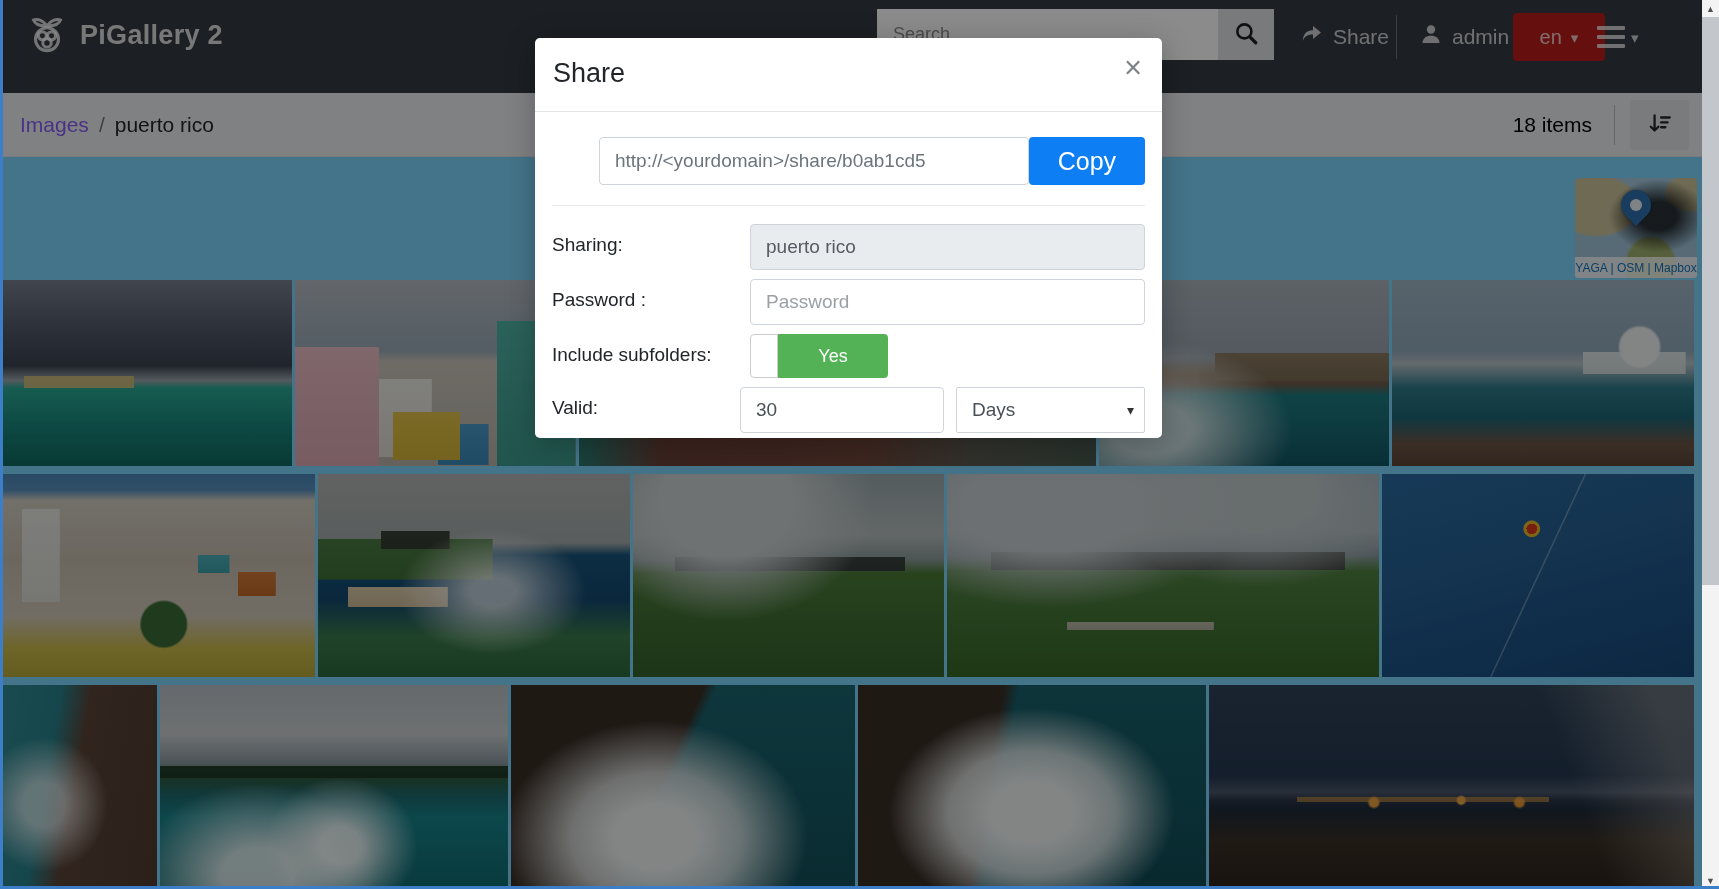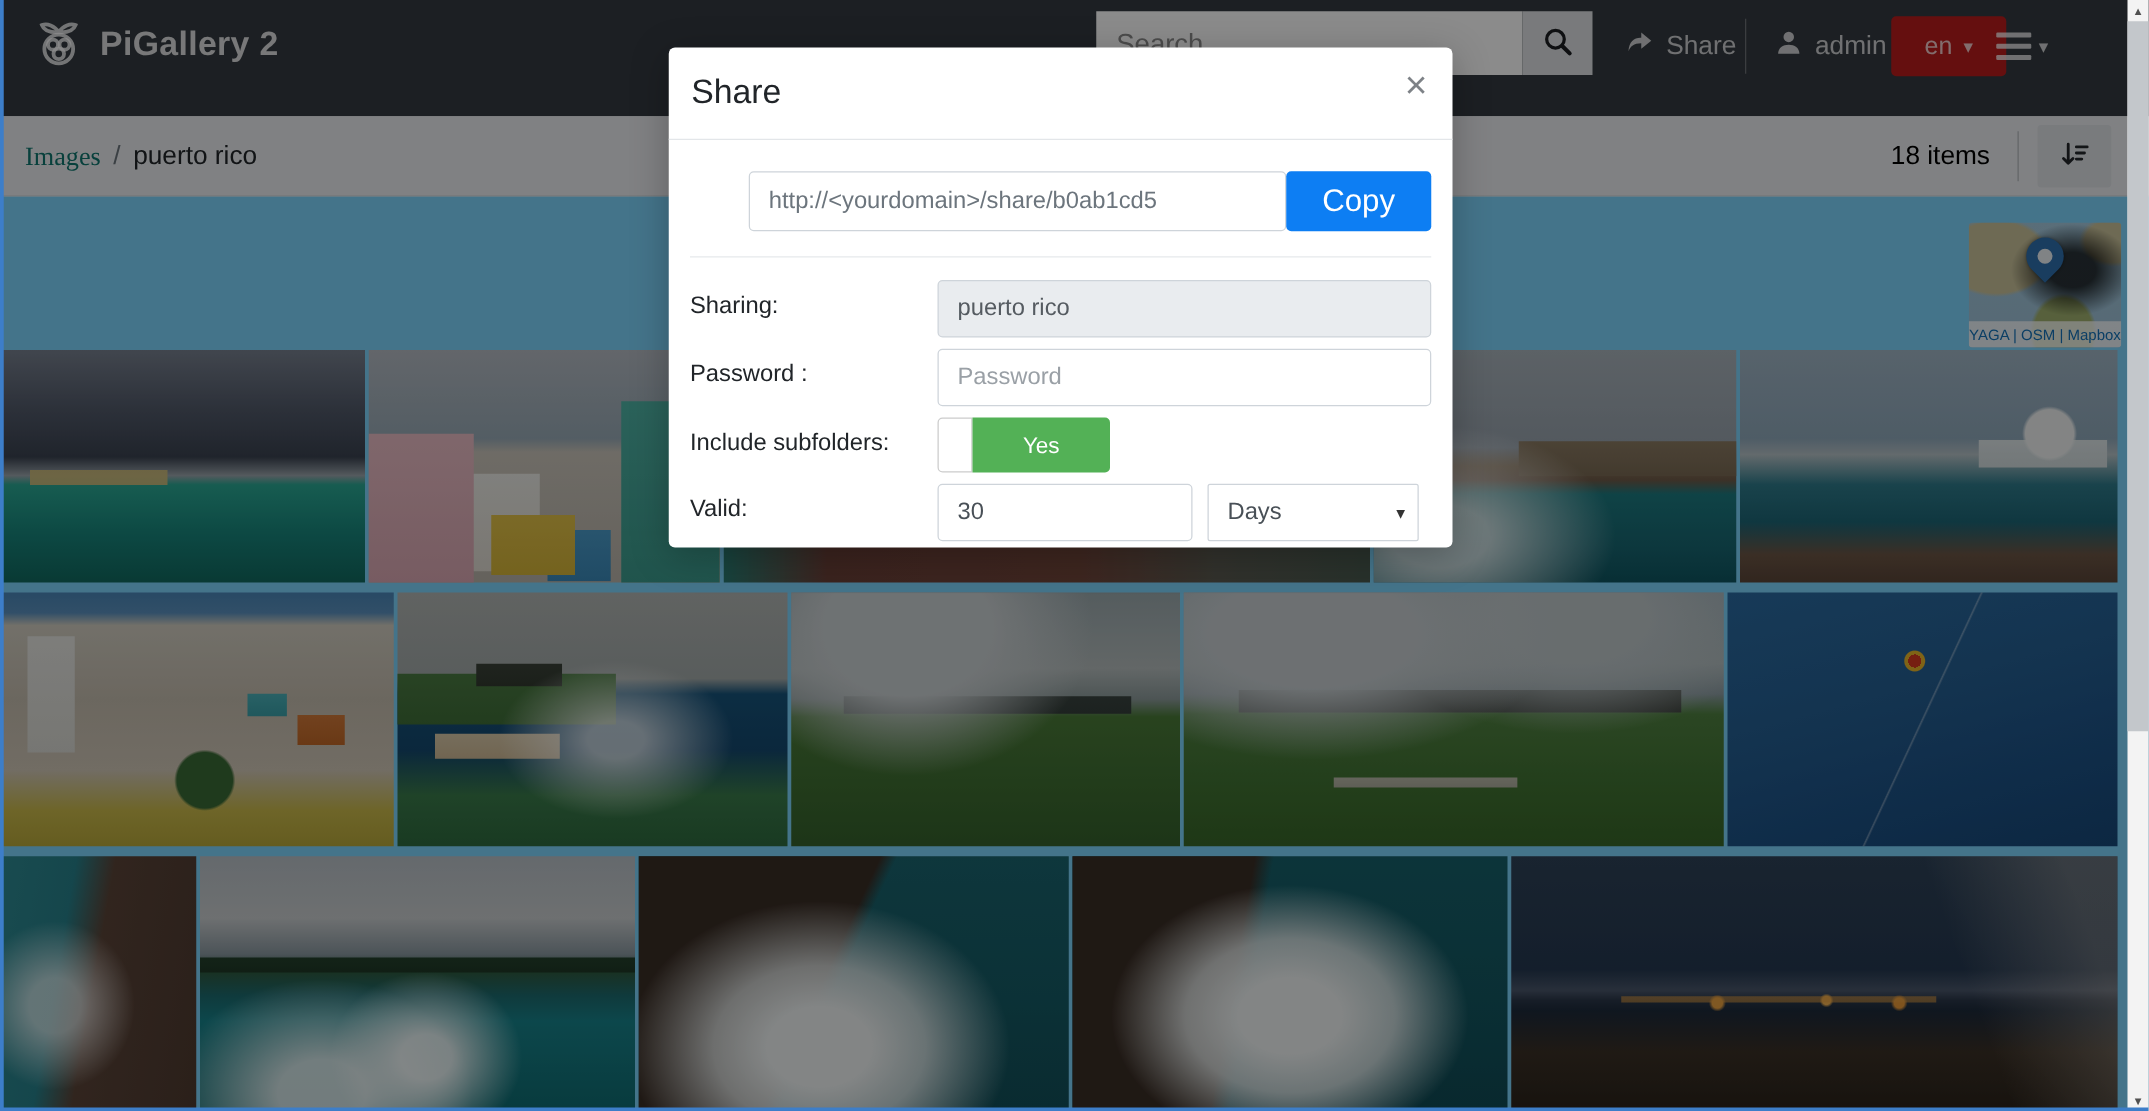--- a/index.html
+++ b/index.html
@@ -6,37 +6,37 @@
   html,body { width:1719px; height:889px; overflow:hidden; }
   body { font-family:"Liberation Sans", sans-serif; background:#fff; }
   .page { position:relative; width:1719px; height:889px; overflow:hidden; background:#fff; }
 
   
   .navbar { position:absolute; left:0; top:0; width:1719px; height:93px; background:#343a40; z-index:1; }
   .brand { position:absolute; left:24px; top:12px; display:flex; align-items:center; gap:10px; }
   .brand-text { color:rgba(255,255,255,.82); font-size:27px; font-weight:bold; letter-spacing:.3px; }
   .brand-icon svg { display:block; }
   .searchbox { position:absolute; left:877px; top:9px; display:flex; }
-  .search-input { width:341px; height:51px; border:none; background:#fdfdfd; padding:0 16px; font-size:22px; color:#333; outline:none; font-family:"Liberation Sans",sans-serif; }
+  .search-input { width:341px; height:51px; border:none; background:#fdfdfd; padding:0 16px; font-size:18px; color:#333; outline:none; font-family:"Liberation Sans",sans-serif; }
   .search-input::placeholder { color:#8a8a8a; }
   .search-btn { width:56px; height:51px; border:none; background:#dcdfe2; display:flex; align-items:center; justify-content:center; cursor:pointer; }
   .nav-item { position:absolute; display:flex; align-items:center; gap:9px; color:rgba(255,255,255,.75); font-size:21px; cursor:pointer; }
   .nav-share { left:1300px; top:22px; }
   .nav-divider { position:absolute; left:1396px; top:15px; width:1px; height:44px; background:rgba(255,255,255,.28); }
   .nav-admin { left:1419px; top:22px; }
   .lang-btn { position:absolute; left:1513px; top:13px; width:92px; height:48px; background:#b91c1c; border-radius:4px; color:rgba(255,255,255,.75); font-size:20px; display:flex; align-items:center; justify-content:center; gap:9px; cursor:pointer; }
   .menu-btn { position:absolute; left:1597px; top:26px; display:flex; align-items:center; gap:6px; cursor:pointer; }
   .hamburger { display:flex; flex-direction:column; gap:5px; }
   .hamburger span { display:block; width:28px; height:4px; background:rgba(255,255,255,.75); border-radius:1px; }
   .caret { color:rgba(255,255,255,.75); font-size:15px; line-height:1; }
 
   
   .crumbbar { position:absolute; left:0; top:93px; width:1719px; height:64px; background:#e9ecef; border-bottom:1px solid #dadee2; z-index:1; }
   .crumbs { position:absolute; left:20px; top:0; height:64px; display:flex; align-items:center; gap:10px; font-size:21px; }
-  .crumb-link { color:#0f766e; cursor:pointer;font-family:Liberation Serif, serif; }
+  .crumb-link { color:#8b5cf6; cursor:pointer; }
   .crumb-sep { color:#6c757d; }
   .crumb-cur { color:#212529; }
   .items-count { position:absolute; right:127px; top:0; height:64px; display:flex; align-items:center; font-size:21px; color:#000000; }
   .crumb-divider { position:absolute; right:104px; top:12px; width:1px; height:40px; background:#b4b8bc; }
   .sort-btn { position:absolute; right:30px; top:7px; width:59px; height:50px; background:#dde0e4; border:none; border-radius:3px; display:flex; align-items:center; justify-content:center; cursor:pointer; }
 
   
   .content { position:absolute; left:0; top:157px; width:1719px; height:732px; background:#7dd3fc; }
   .photo { position:absolute; cursor:pointer; }
 
@@ -155,21 +155,21 @@
   .form-label { width:198px; padding-top:10px; font-size:19px; color:#212529; }
   .form-ctrl { flex:1; }
   .input { width:100%; height:46px; border:1px solid #ced4da; border-radius:4px; padding:0 15px; font-size:19px; color:#495057; outline:none; font-family:"Liberation Sans",sans-serif; }
   .input::placeholder { color:#9aa0a6; }
   .input[disabled] { background:#e9ecef; color:#555b61; }
   .toggle-group { display:flex; height:44px; }
   .toggle-off { width:28px; background:#fff; border:1px solid #ccc; border-radius:4px 0 0 4px; cursor:pointer; }
   .toggle-on { width:110px; background:#53b156; color:#fff; border:none; border-radius:0 4px 4px 0; font-size:18px; cursor:pointer; font-family:"Liberation Sans",sans-serif; }
   .valid-row { display:flex; gap:12px; }
   .valid-amount { width:204px; }
-  .valid-unit { position:relative; width:169px; height:46px; border:1px solid #ced4da; border-radius:2px; background:#fff; font-size:19px; color:#495057; display:flex; align-items:center; padding:0 15px; cursor:pointer; }
+  .valid-unit { position:relative; width:189px; height:46px; border:1px solid #ced4da; border-radius:2px; background:#fff; font-size:19px; color:#495057; display:flex; align-items:center; padding:0 15px; cursor:pointer; }
   .valid-unit .sel-caret { position:absolute; right:10px; top:14px; color:#333; font-size:14px; }
 
   
   .scrollbar { position:absolute; right:0; top:0; width:17px; height:889px; background:#f3f3f3; z-index:20; }
   .scroll-up, .scroll-down { position:absolute; left:0; width:17px; height:17px; color:#505050; font-size:9px; display:flex; align-items:center; justify-content:center; cursor:pointer; }
   .scroll-up { top:0; }
   .scroll-down { bottom:0; }
   .scroll-thumb { position:absolute; left:0; top:17px; width:17px; height:568px; background:#c3c7cb; cursor:pointer; }
   .win-left { position:absolute; left:0; top:0; width:3px; height:889px; background:#3d7ec9; z-index:30; }
   .win-bottom { position:absolute; left:0; bottom:0; width:1719px; height:3px; background:#3d7ec9; z-index:30; }

